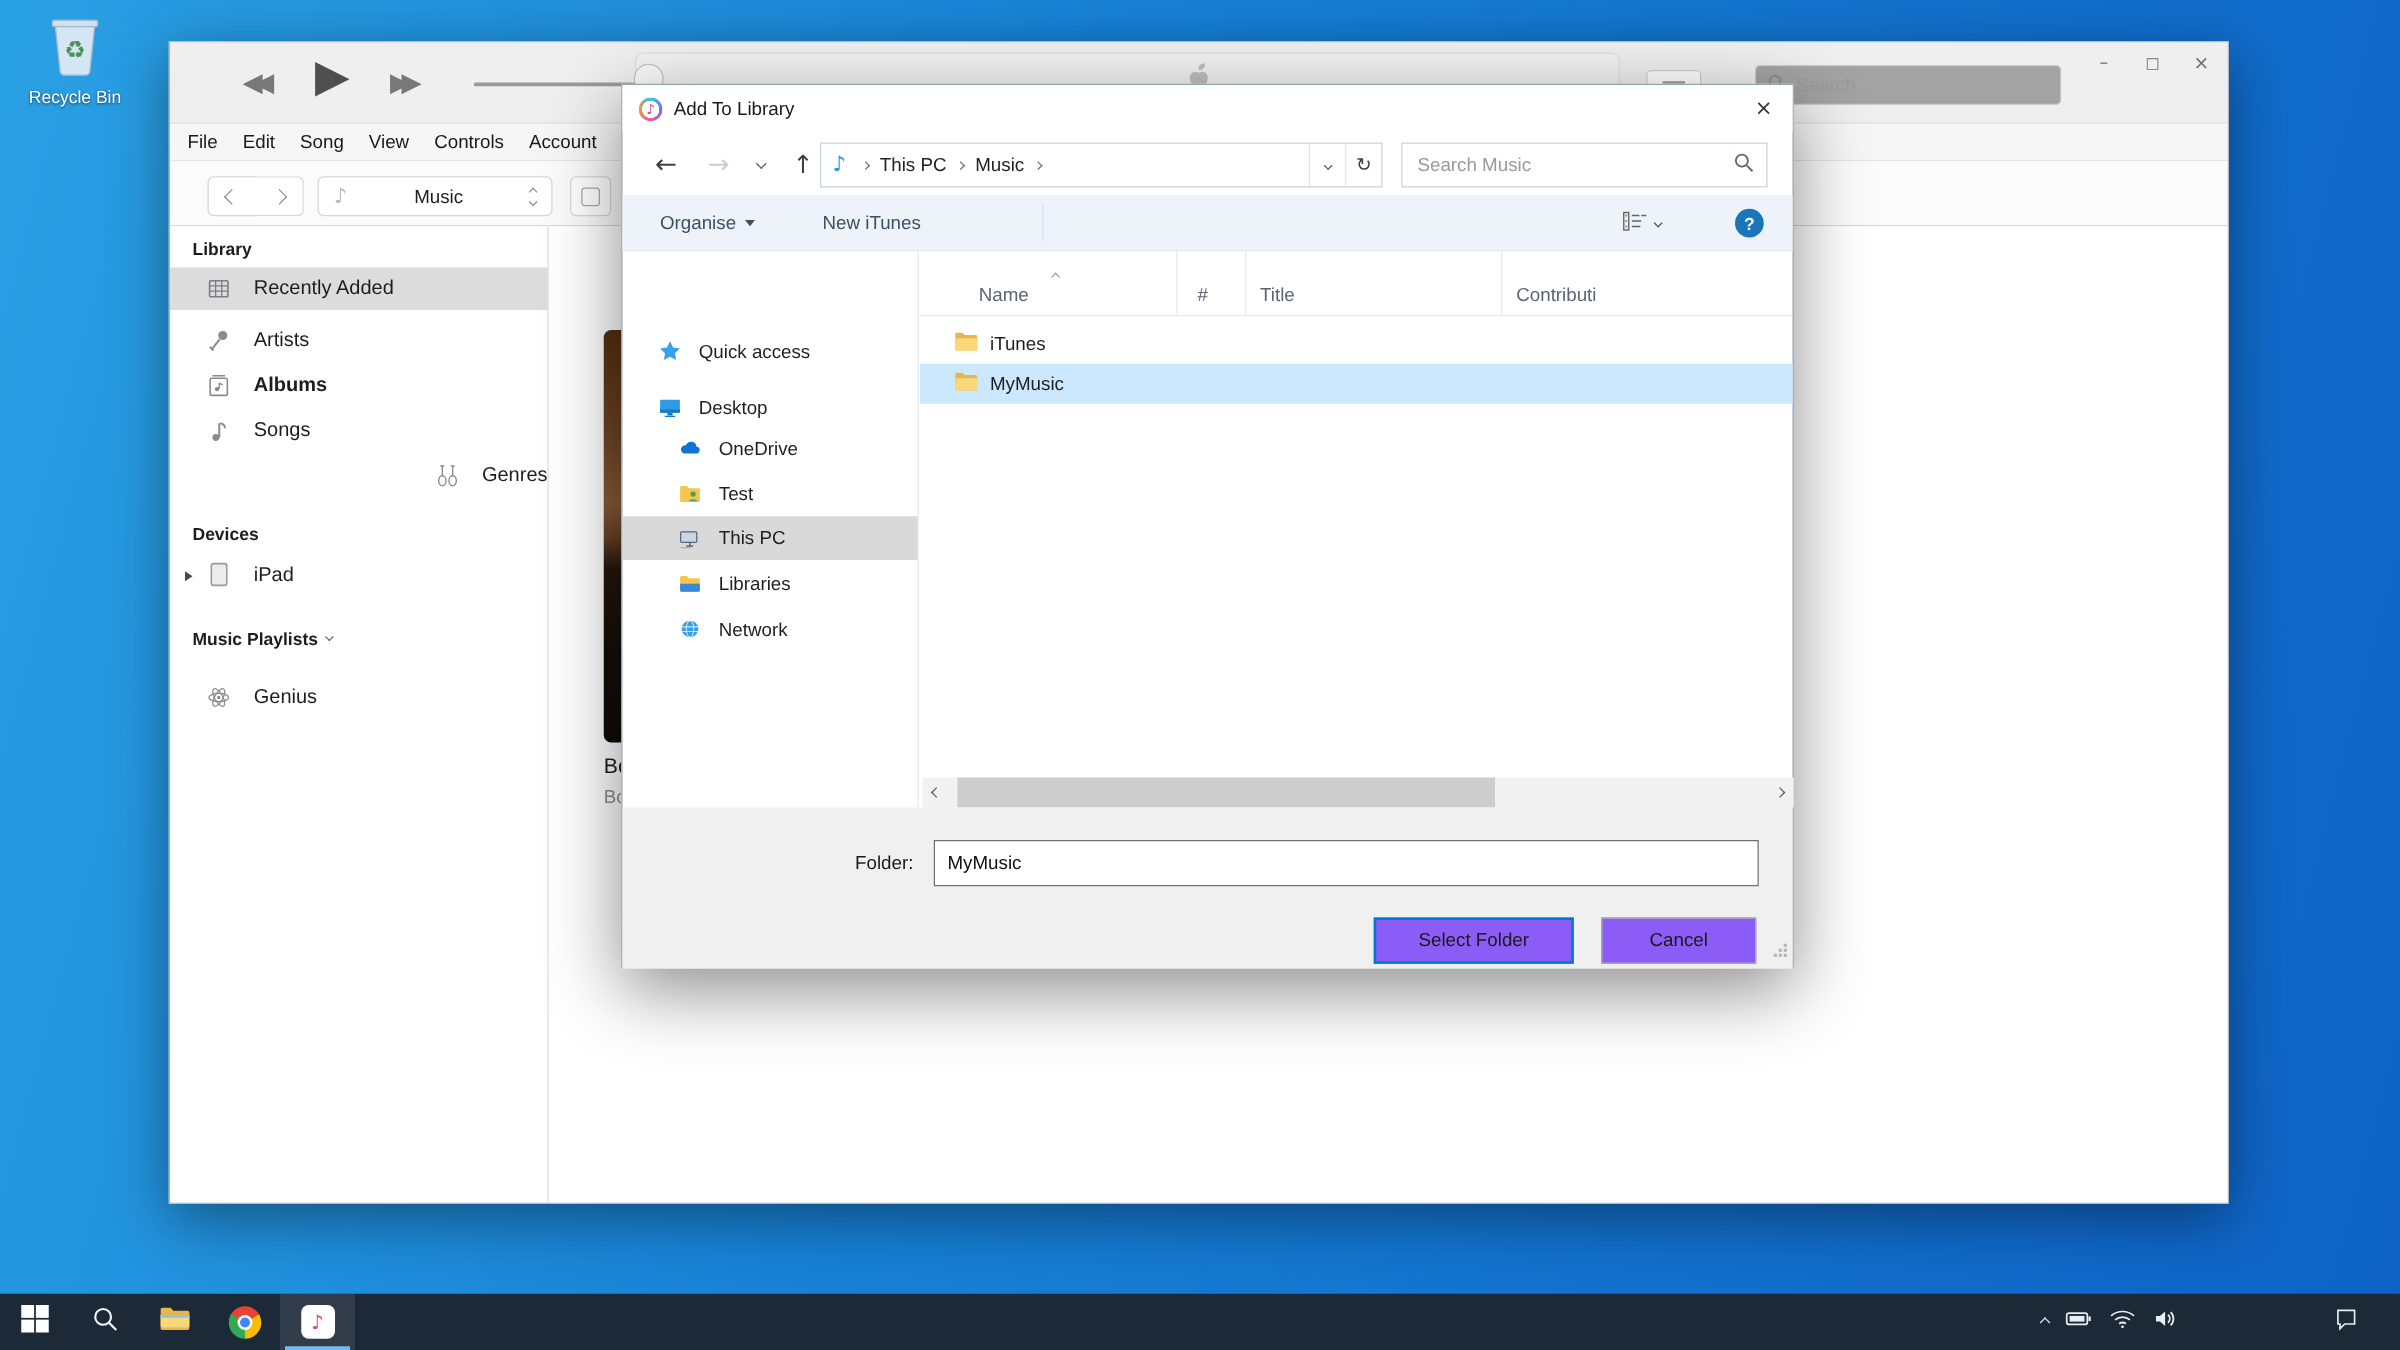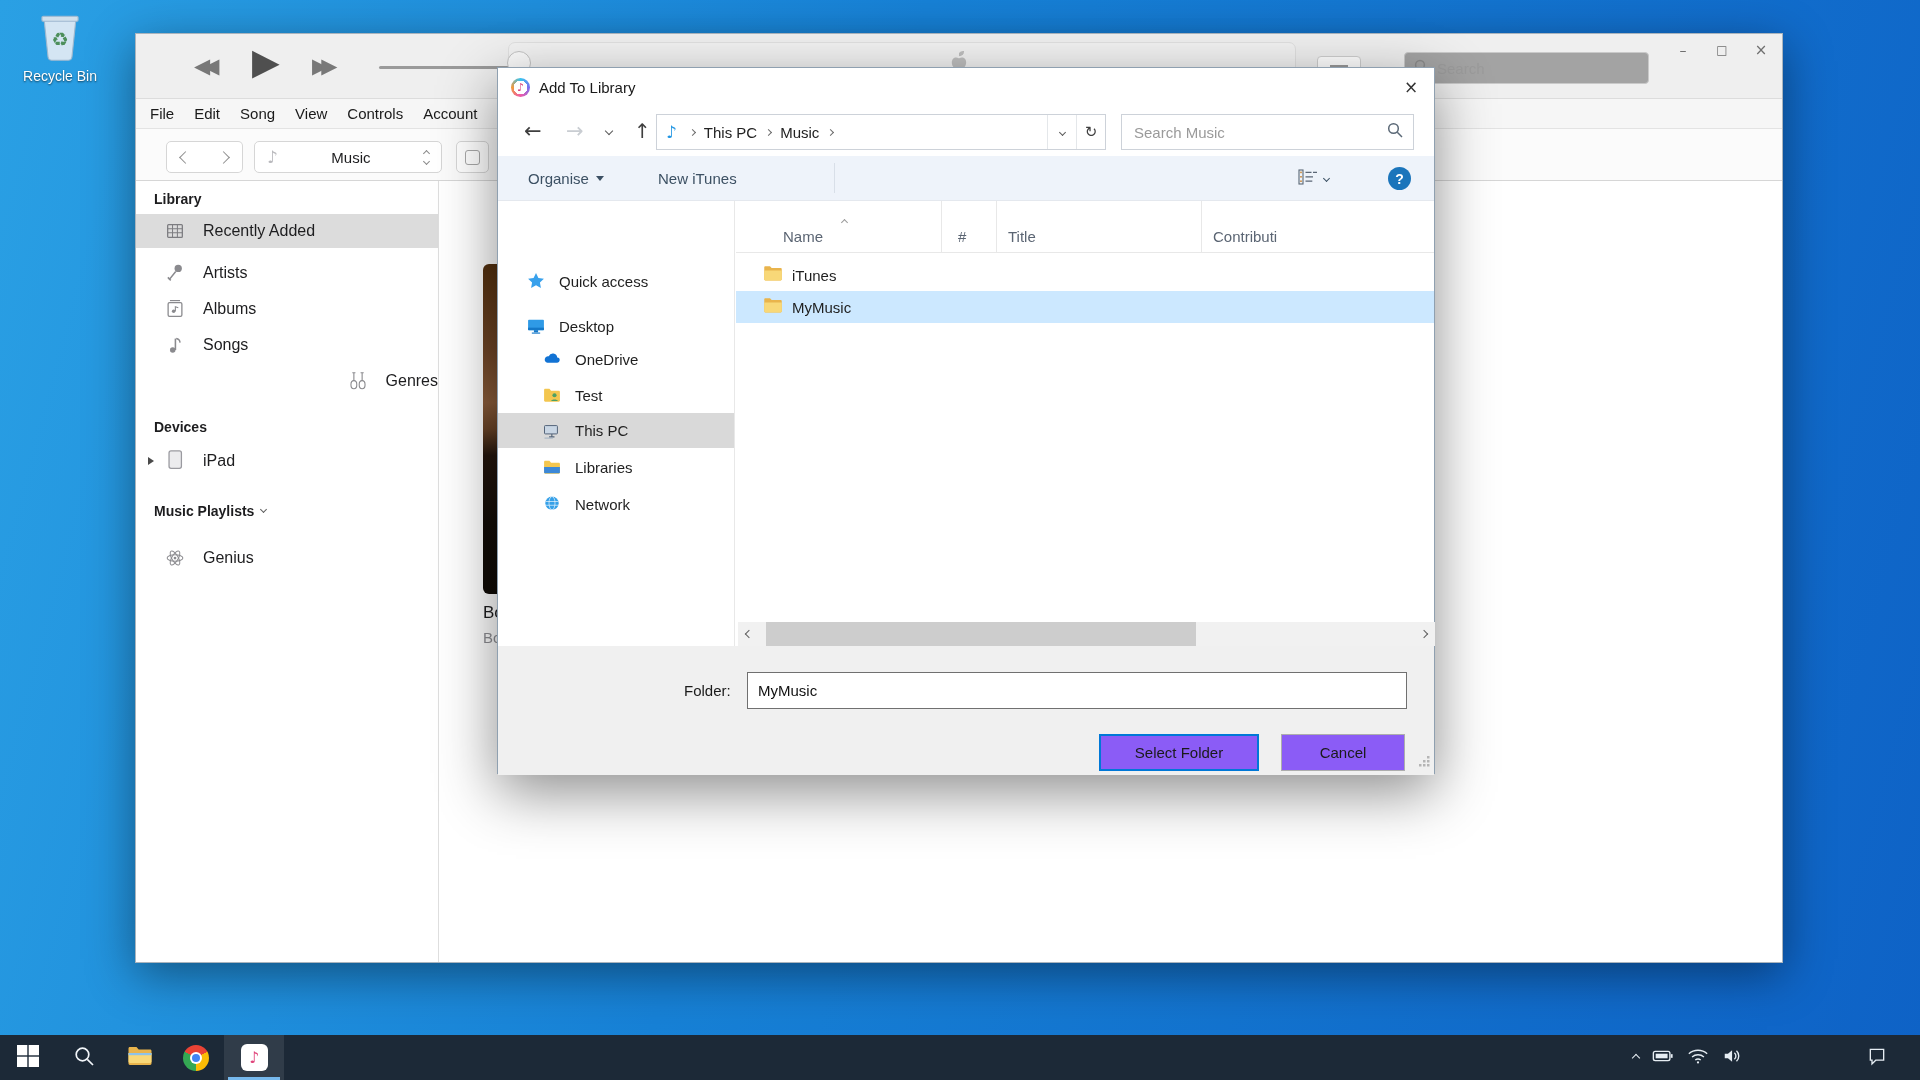--- a/index.html
+++ b/index.html
@@ -288,21 +288,21 @@
       </div>
       <div class="sb-row" style="top:75px;">
         <span class="ic">
           <svg width="22" height="22" viewBox="0 0 24 24">
             <circle cx="15.5" cy="7" r="4" fill="#8a8a8e"></circle>
             <path d="M12.8 10.3L5.5 19.5M4.2 16.8l3.2 3.2" stroke="#8a8a8e" stroke-width="1.7" fill="none"></path>
           </svg>
           </span>
         <span class="lbl">Artists</span>
       </div>
-      <div class="sb-row" style="top:111px;">
+      <div class="sb-row" style="top:111px;font-weight:bold;">
         <span class="ic">
           <svg width="22" height="22" viewBox="0 0 24 24" fill="none" stroke="#8a8a8e">
             <path d="M6.5 2.8h11" stroke-width="1.3"></path>
             <rect x="4.5" y="5" width="15" height="15" rx="1.5" stroke-width="1.4"></rect>
             <circle cx="10.5" cy="14.5" r="1.9" fill="#8a8a8e" stroke="none"></circle>
             <path d="M12.4 14.5V9.6l3.2 1" stroke-width="1.2"></path>
           </svg>
           </span>
         <span class="lbl">Albums</span>
       </div>

